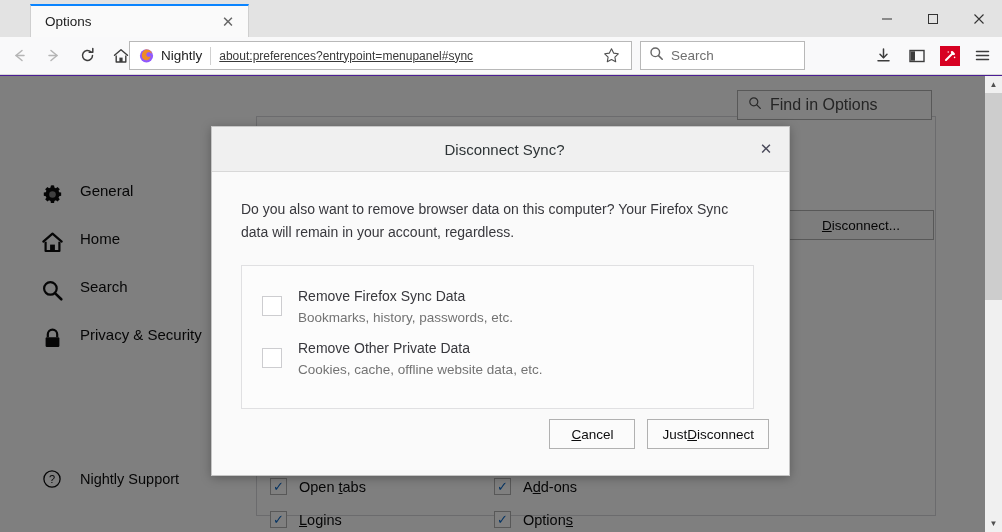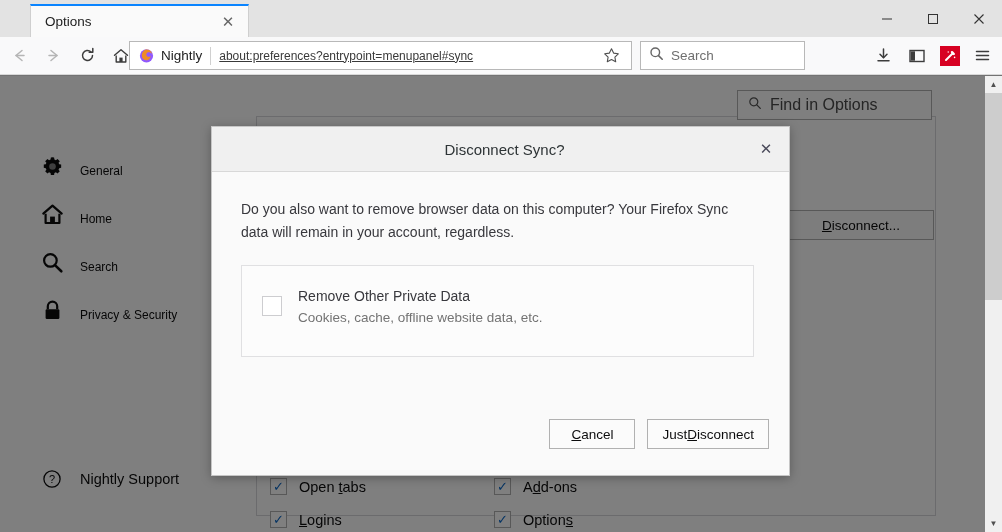--- a/index.html
+++ b/index.html
@@ -4,21 +4,21 @@
 <style>
   * { box-sizing: border-box; margin: 0; padding: 0; }
   html, body {
     width: 1002px; height: 532px;
     overflow: hidden;
     font-family: "Liberation Sans", sans-serif;
     background: #ffffff;
   }
 
   
-  .window { position: relative; width: 1002px; height: 532px; background: #737373; }
+  .window { position: relative; width: 1002px; height: 532px; background: #4c1d95; }
 
   .titlebar {
     position: absolute; top: 0; left: 0; width: 1002px; height: 37px;
     background: #e3e3e3;
     display: flex; align-items: flex-end;
   }
   .tab-strip { display: flex; align-items: flex-end; height: 37px; padding-left: 30px; }
   .tab {
     position: relative;
     width: 219px; height: 33px;
@@ -102,23 +102,24 @@
   .find-box {
     position: absolute; left: 737px; top: 14px; width: 195px; height: 30px;
     background: #fff; border: 1px solid #b1b1b1;
     display: flex; align-items: center; gap: 8px; padding-left: 10px;
   }
   .find-ph { font-size: 16px; color: #4a4a4a; }
 
   .sidebar { position: absolute; left: 0; top: 0; width: 240px; height: 456px; }
   .side-item {
     position: absolute; left: 40px;
-    display: flex; align-items: flex-end; gap: 16px;
-    font-size: 12px; color: #0c0c0d;
+    display: flex; align-items: flex-start; gap: 16px;
+    font-size: 15px; color: #0c0c0d;
     white-space: nowrap;
+    margin-top: 28px;
   }
   .side-item.active { color: #0a67c6; }
   .side-icon { width: 24px; height: 24px; display: flex; align-items: center; justify-content: center; }
 
   .side-support {
     position: absolute; left: 40px; top: 391px;
     display: flex; align-items: center; gap: 16px;
     font-size: 14.5px; color: #0c0c0d;
   }
 
@@ -431,20 +432,27 @@
   <div class="dialog">
     <div class="dlg-header">
       <span class="dlg-title">Disconnect Sync?</span>
       <span class="dlg-close">✕</span>
     </div>
 
     <div class="dlg-body">
       <div class="dlg-text">Do you also want to remove browser data on this computer? Your Firefox Sync data will remain in your account, regardless.</div>
 
       <div class="option-group">
+        <div class="opt-row">
+          <span class="opt-cbx"></span>
+          <span>
+            <div class="opt-title">Remove Firefox Sync Data</div>
+            <div class="opt-sub">Bookmarks, history, passwords, etc.</div>
+          </span>
+        </div>
         <div class="opt-row">
           <span class="opt-cbx"></span>
           <span>
             <div class="opt-title">Remove Other Private Data</div>
             <div class="opt-sub">Cookies, cache, offline website data, etc.</div>
           </span>
         </div>
       </div>
     </div>
 

